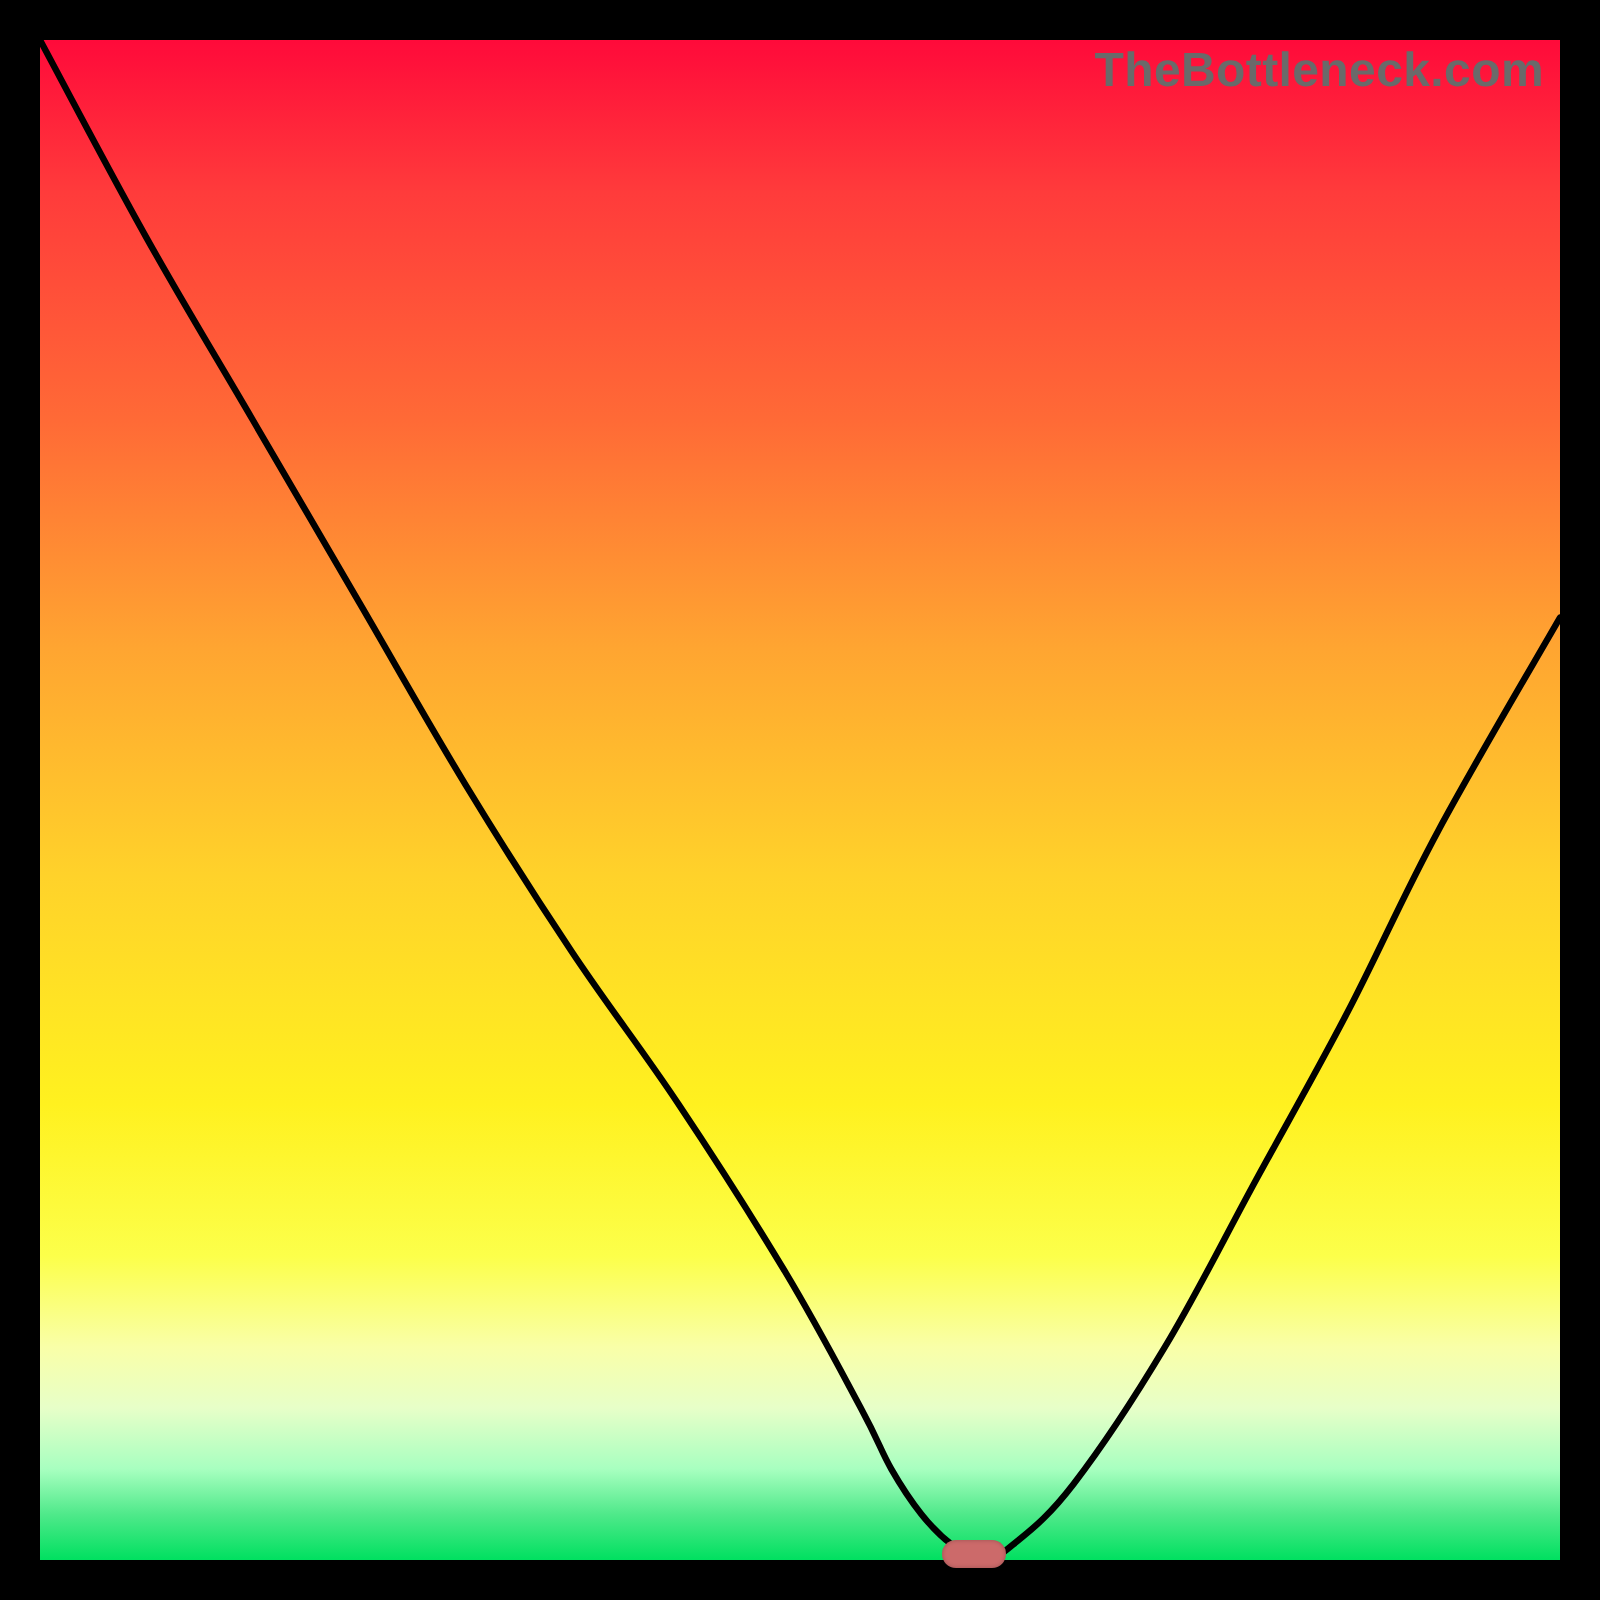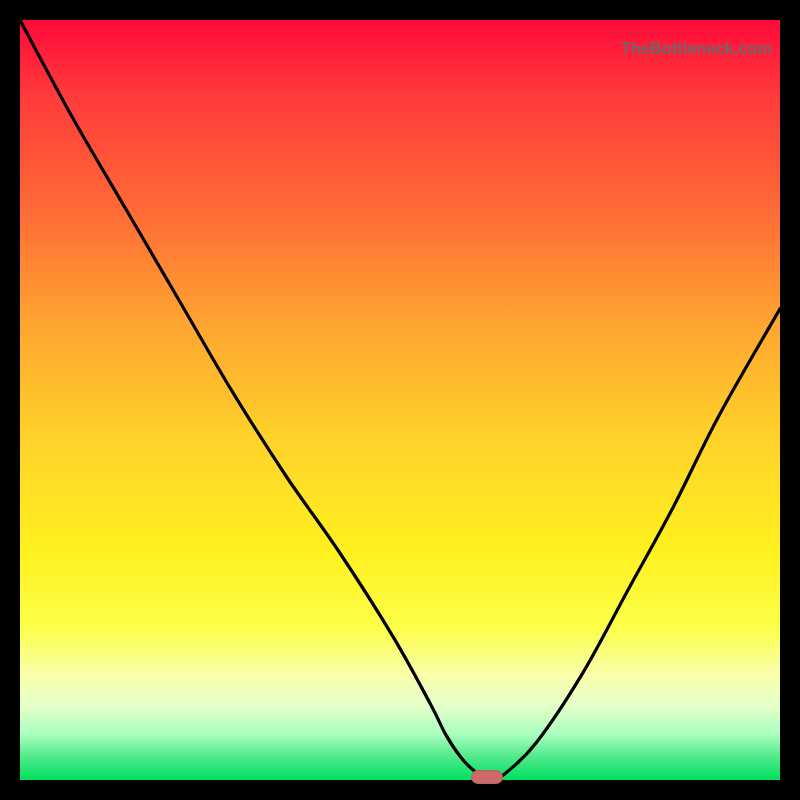--- a/index.html
+++ b/index.html
@@ -26,24 +26,24 @@
       #fcff4a 80%,
       #f9ffa8 86%,
       #e7ffc8 90%,
       #a8ffc0 94%,
       #4fe98a 97%,
       #00e060 100%
     );
   }
   .watermark {
     position: absolute;
-    top: 20px;
+    top: 2px;
     right: 8px;
     font-family: Arial, Helvetica, sans-serif;
-    font-size: 16px;
+    font-size: 24px;
     font-weight: 600;
     color: #6a6a6a;
     letter-spacing: 0.2px;
     user-select: none;
     text-align: center;
   }
   svg.curve {
     position: absolute;
     left: 0; top: 0;
     width: 100%;

